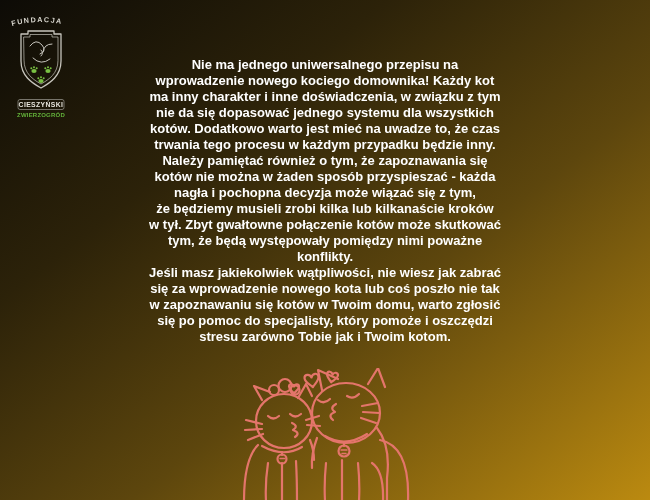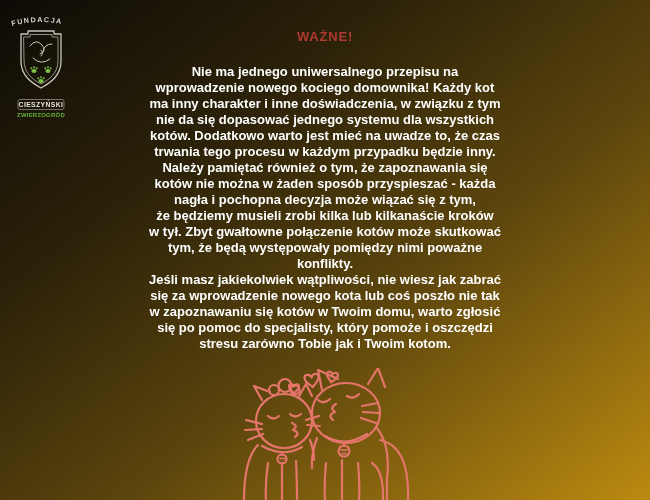--- a/index.html
+++ b/index.html
@@ -13,21 +13,21 @@
   }
   .logo{position:absolute;left:8px;top:8px;width:66px;height:110px;}
   .logo svg text{font-family:"Liberation Sans","DejaVu Sans",sans-serif;}
   .heading{
     position:absolute;left:0;top:29px;width:650px;
     text-align:center;
     font-size:13px;font-weight:bold;letter-spacing:0.8px;
     color:#b03a31;
   }
   .body-text{
-    position:absolute;left:110px;top:64px;width:430px;
+    position:absolute;left:110px;top:57px;width:430px;
     text-align:center;
     font-size:13px;font-weight:bold;line-height:16px;
     color:#ffffff;
     white-space:pre-line;
   }
   .cats{position:absolute;left:222px;top:368px;}
 </style>
 </head>
 <body>
 
@@ -68,21 +68,20 @@
             <circle cx="33" cy="69.3" r="1"></circle>
             <circle cx="35.7" cy="70.2" r="1"></circle>
           </g>
       </g>
       <rect x="10" y="91.5" width="46" height="10" rx="2" fill="none" stroke="#8f8d85" stroke-width="0.8"></rect>
       <text x="33" y="99" text-anchor="middle" font-size="6.8" font-weight="bold" fill="#e8e6de" letter-spacing="0.4">CIESZYŃSKI</text>
       <text x="33" y="108.5" text-anchor="middle" font-size="6" font-weight="bold" fill="#63b23a" letter-spacing="0.2">ZWIERZOGRÓD</text>
     </svg>
   </div>
 
-  <div class="heading">WAŻNE!</div>
 
   <div class="body-text">Nie ma jednego uniwersalnego przepisu na
 wprowadzenie nowego kociego domownika! Każdy kot
 ma inny charakter i inne doświadczenia, w związku z tym
 nie da się dopasować jednego systemu dla wszystkich
 kotów. Dodatkowo warto jest mieć na uwadze to, że czas
 trwania tego procesu w każdym przypadku będzie inny.
 Należy pamiętać również o tym, że zapoznawania się
 kotów nie można w żaden sposób przyspieszać - każda
 nagła i pochopna decyzja może wiązać się z tym,

